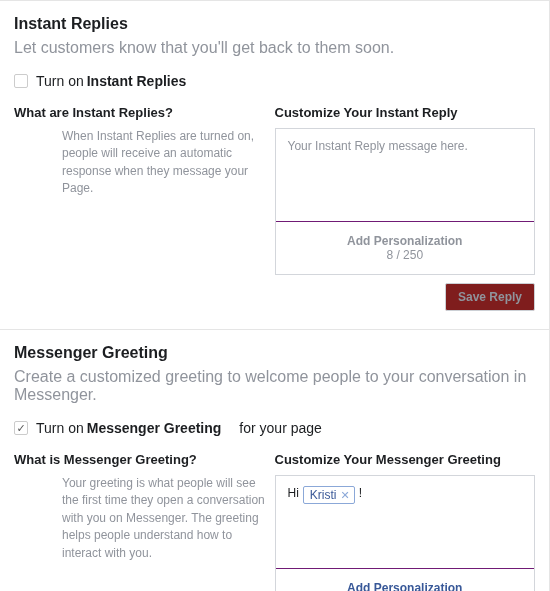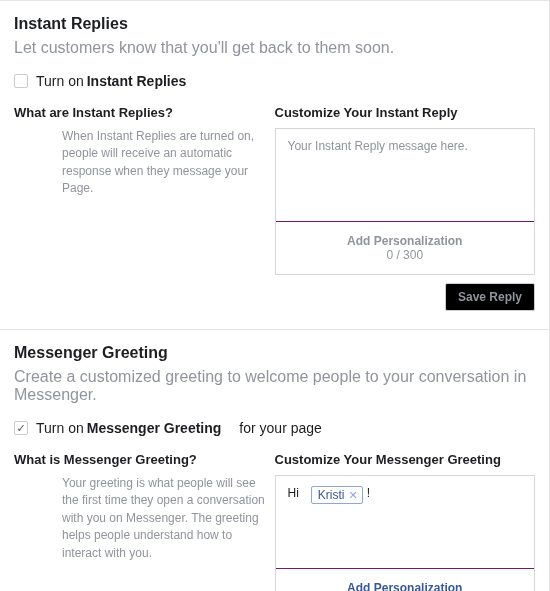--- a/index.html
+++ b/index.html
@@ -106,21 +106,21 @@
       font-size: 12px;
       color: #90949c;
     }
     .save-row {
       display: flex;
       justify-content: flex-end;
       margin-top: 8px;
     }
     .btn {
       border: 1px solid #ccd0d5;
-      background: #000000;
+      background: #7f1d1d;
       color: #90949c;
       font-size: 12px;
       font-weight: bold;
       padding: 6px 12px;
       border-radius: 2px;
       cursor: pointer;
     }
     .btn.primary {
       background: #4c1d95;
       border-color: #4267b2;
@@ -129,21 +129,20 @@
     }
     .tag {
       display: inline-flex;
       align-items: center;
       border: 1px solid #8ba8d8;
       border-radius: 2px;
       padding: 1px 4px 1px 6px;
       color: #3b5998;
       font-size: 12px;
       background: #fff;
-      margin-left: 8px;
     }
     .tag .x {
       margin-left: 4px;
       color: #8ba8d8;
       font-size: 11px;
       cursor: pointer;
     }
     .right-border {
       border-right: 1px solid #e5e5e5;
     }
@@ -167,21 +166,21 @@
       <div class="help-text">When Instant Replies are turned on, people will receive an automatic response when they message your Page.</div>
     </div>
     <div class="col-right">
       <div class="sub-heading">Customize Your Instant Reply</div>
       <div class="textarea-wrap">
         <div class="textarea">
           <span class="placeholder">Your Instant Reply message here.</span>
         </div>
         <div class="footer-bar">
           <span class="add-p">Add Personalization</span>
-          <span class="count">0 / 300</span>
+          <span class="count">8 / 250</span>
         </div>
       </div>
       <div class="save-row">
         <button class="btn">Save Reply</button>
       </div>
     </div>
   </div>
 </div>
 
 <div class="section">

